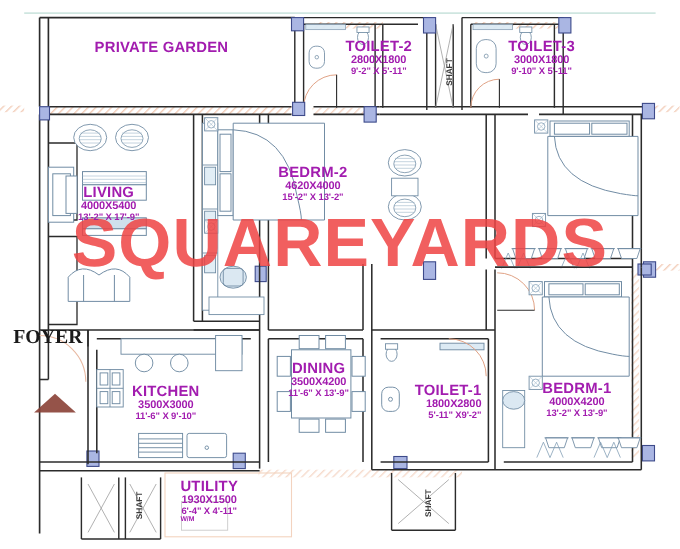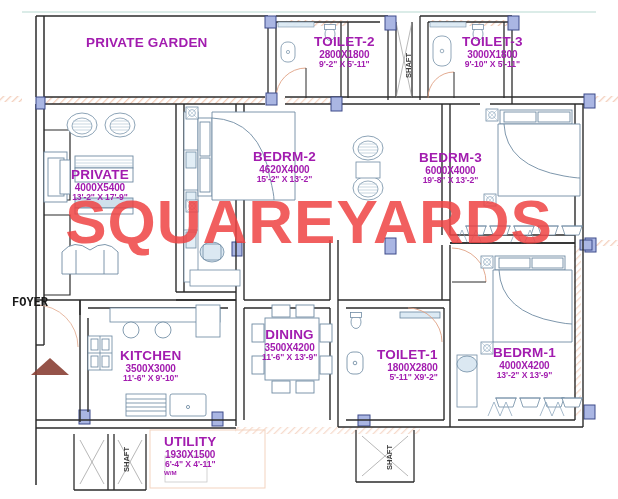--- a/index.html
+++ b/index.html
@@ -69,22 +69,22 @@
     letter-spacing: -0.1px;
   }
   .lbl .sub {
     font-size: 6.2px;
     font-weight: bold;
     display: block;
     text-align: left;
   }
   .plain {
     position: absolute;
-    font-family: Liberation Mono, monospace;
-    font-size: 12px;
+    font-family: Liberation Serif, serif;
+    font-size: 18px;
     font-weight: bold;
     color: #1a1a1a;
     white-space: nowrap;
   }
   .shaft-lbl {
     position: absolute;
     font-family: "Liberation Sans", sans-serif;
     font-size: 7.5px;
     font-weight: bold;
     color: #3a3a3a;
@@ -474,36 +474,31 @@
 
   </svg>
 
   <div class="wm">SQUAREYARDS</div>
 
   <div class="lbl" style="left:86px; top:36px;">
     <span class="rname big">PRIVATE GARDEN</span>
   </div>
 
   <div class="lbl" style="left:71px; top:168px;">
-    <span class="rname big">PRIVATE</span>
+    <span class="rname big">LIVING</span>
     <span class="dim-mm">4000X5400</span>
     <span class="dim-ft">13'-2" X 17'-9"</span>
   </div>
 
   <div class="lbl" style="left:253px; top:150px;">
     <span class="rname big">BEDRM-2</span>
     <span class="dim-mm">4620X4000</span>
     <span class="dim-ft">15'-2" X 13'-2"</span>
   </div>
 
-  <div class="lbl" style="left:419px; top:151px;">
-    <span class="rname big">BEDRM-3</span>
-    <span class="dim-mm">6000X4000</span>
-    <span class="dim-ft">19'-8" X 13'-2"</span>
-  </div>
 
   <div class="lbl" style="left:493px; top:346px;text-align:center;">
     <span class="rname big">BEDRM-1</span>
     <span class="dim-mm">4000X4200</span>
     <span class="dim-ft">13'-2" X 13'-9"</span>
   </div>
 
   <div class="lbl" style="left:314px; top:35px;">
     <span class="rname big">TOILET-2</span>
     <span class="dim-mm">2800X1800</span>

